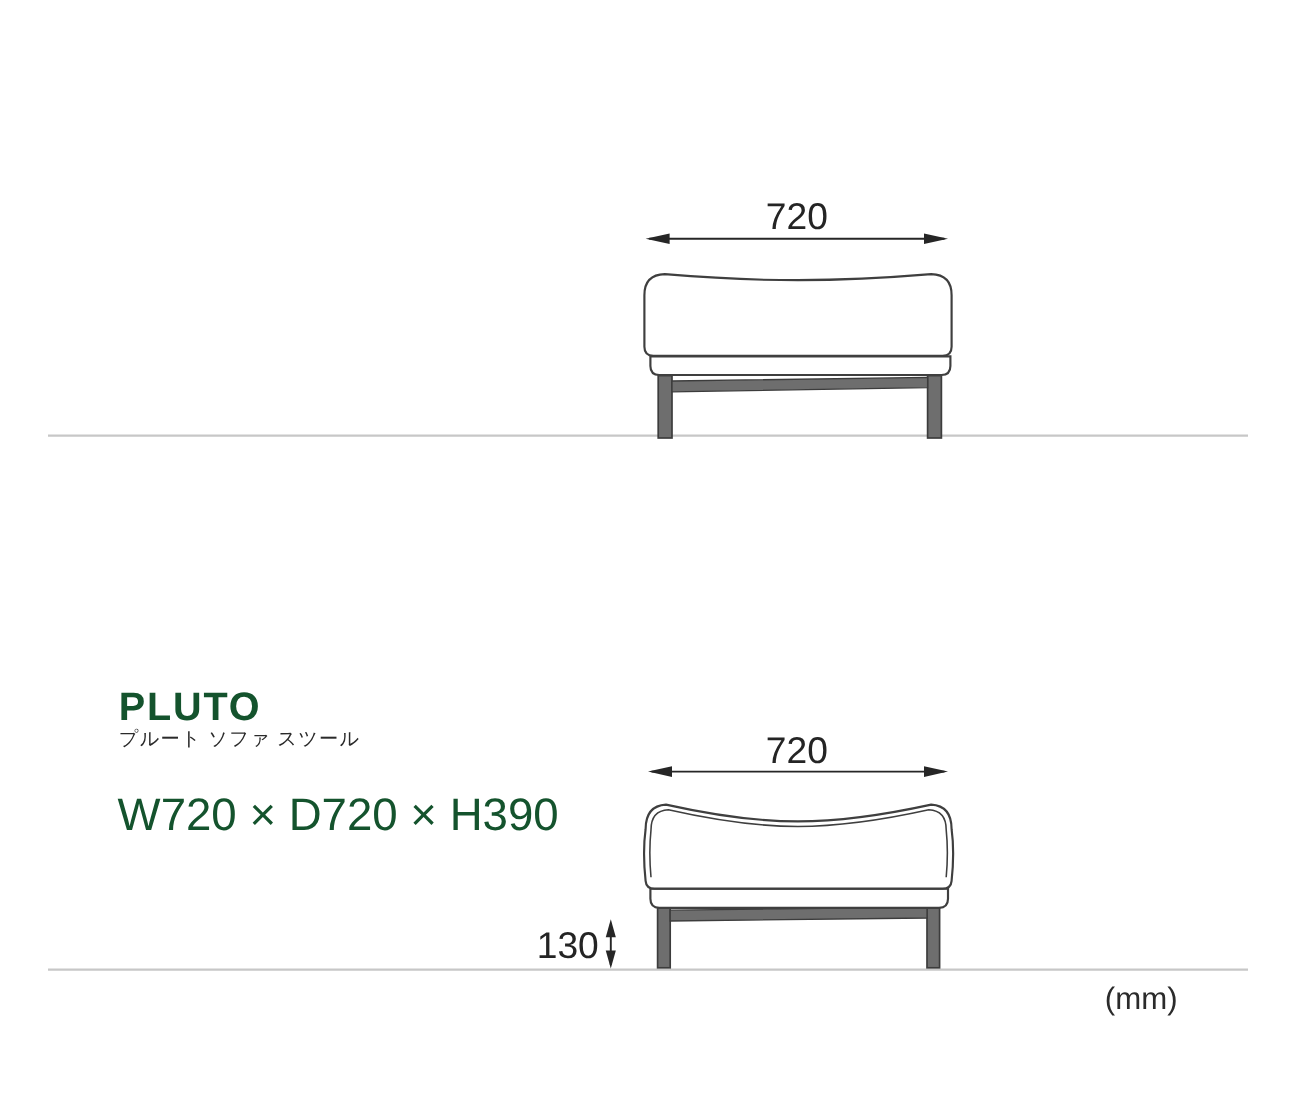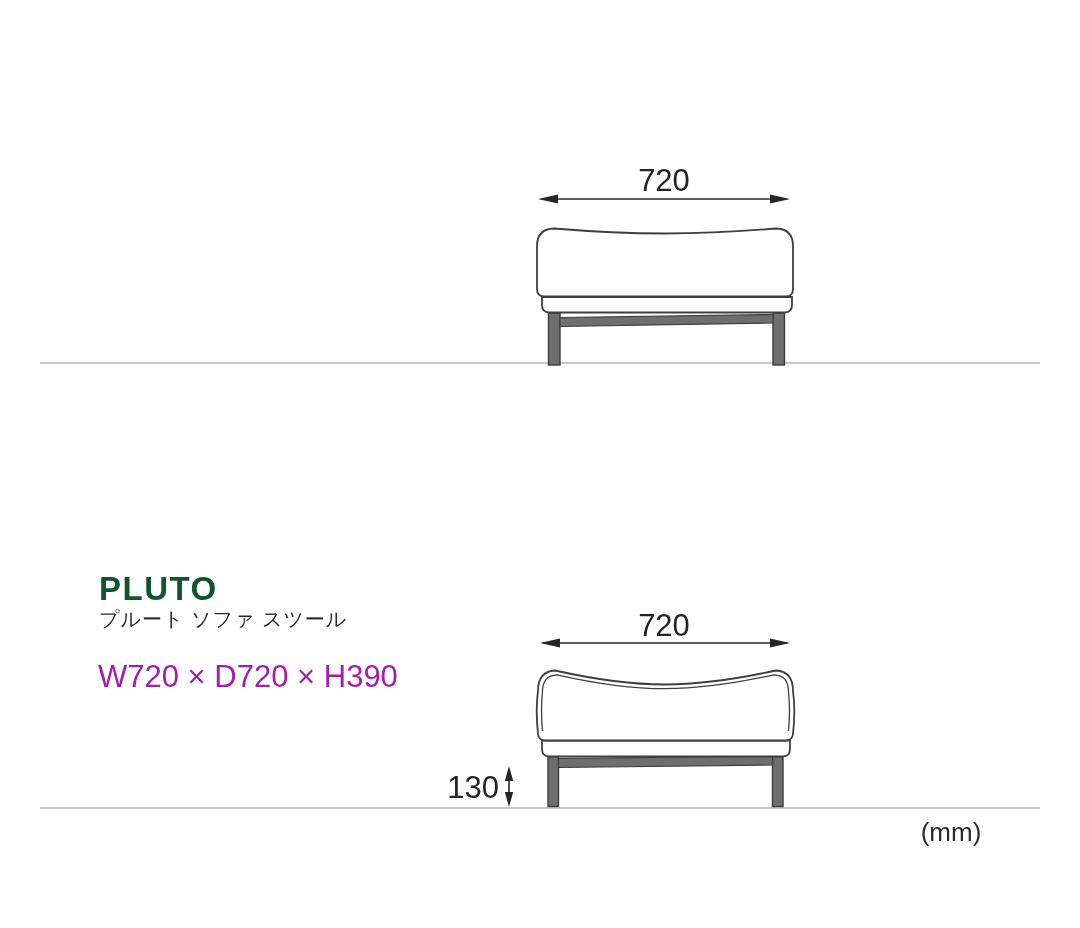--- a/index.html
+++ b/index.html
@@ -46,35 +46,35 @@
     font-weight: 700;
     letter-spacing: 1.5px;
     line-height: 1;
     color: #14532d;
     white-space: nowrap;
   }
   .product-subtitle {
     position: absolute;
     left: 0;
     top: 607px;
-    font-size: 20px;
+    font-size: 16px;
     font-weight: 400;
     letter-spacing: 1px;
     line-height: 1.2;
     color: #2a2a2a;
     white-space: nowrap;
   }
   .product-size {
     position: absolute;
     left: -1px;
     top: 661px;
-    font-size: 31px;
+    font-size: 38px;
     font-weight: 400;
     line-height: 1;
-    color: #a21caf;
+    color: #14532d;
     white-space: nowrap;
   }
   .outline { fill: #ffffff; stroke: #3f3f3f; stroke-width: 1.8; }
   .piping  { fill: none;    stroke: #3f3f3f; stroke-width: 1.3; }
   .leg     { fill: #6e6e6e; stroke: #3c3c3c; stroke-width: 1.4; }
   .rail    { fill: #6e6e6e; stroke: #3c3c3c; stroke-width: 1.1; }
   .dimline { stroke: #262626; stroke-width: 1.6; }
   .dimhead { fill: #262626; }
   .ground  { stroke: #c7c7c7; stroke-width: 2; }
 </style>

